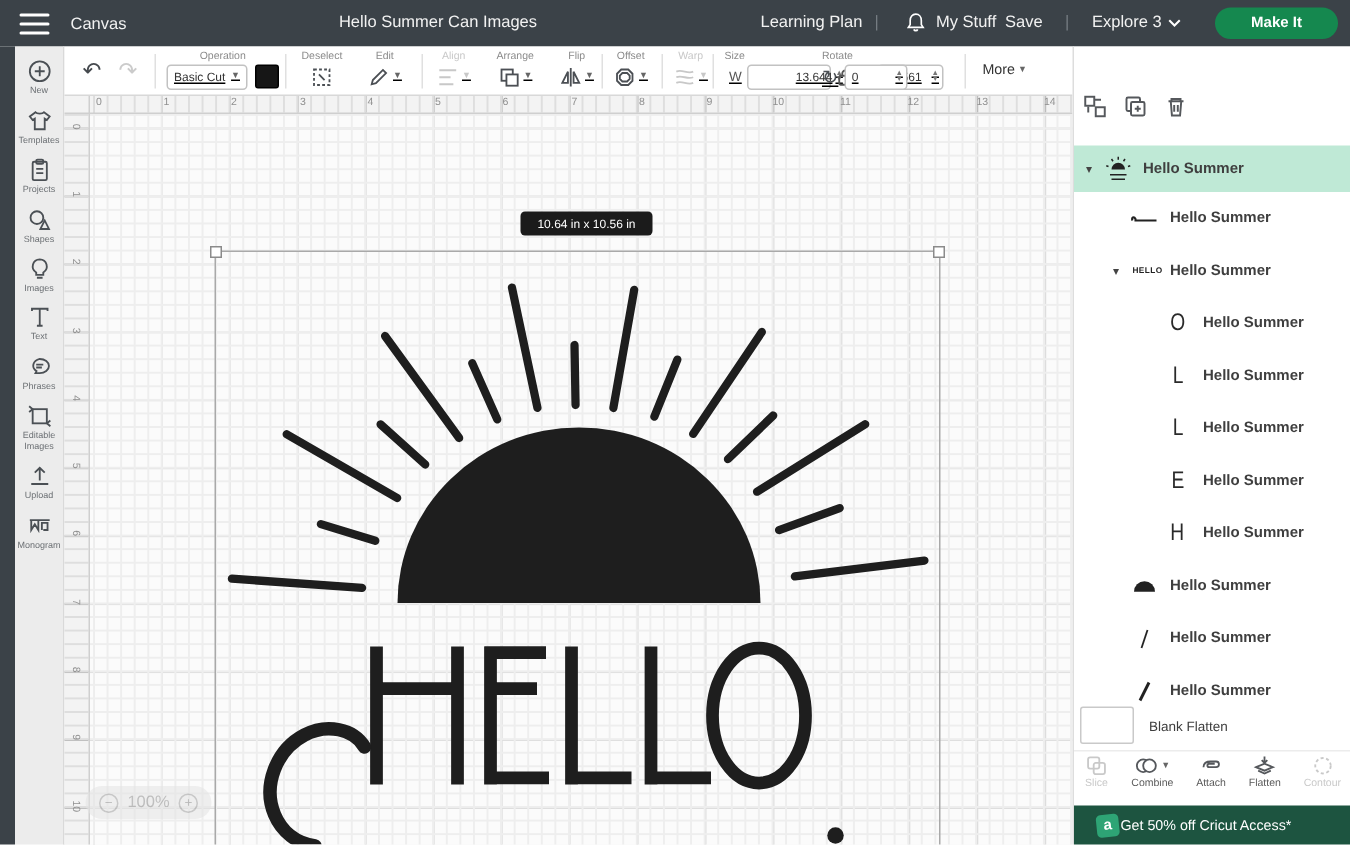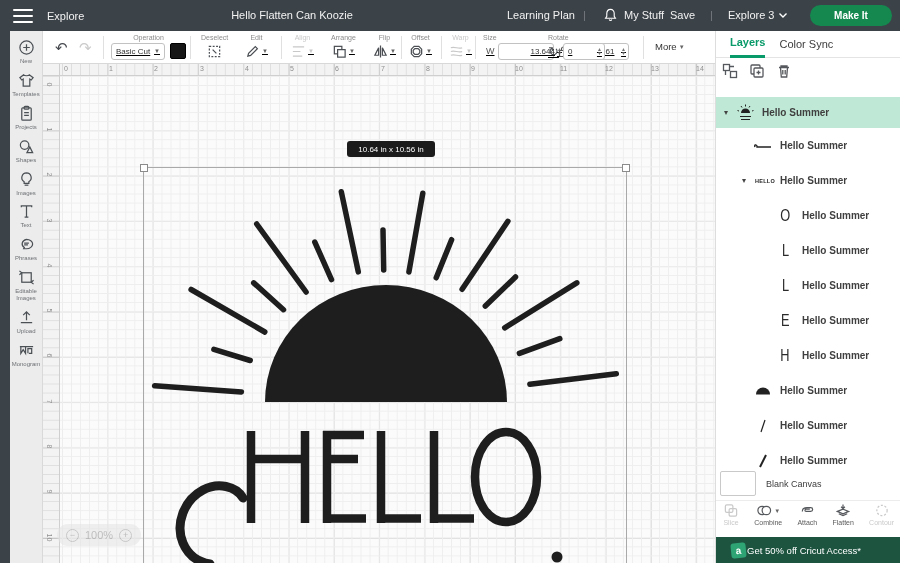--- a/index.html
+++ b/index.html
@@ -85,22 +85,22 @@
 </style>
 </head>
 <body>
 
 <div class="topbar">
   <div class="hamburger">
       <span></span>
       <span></span>
       <span></span>
     </div>
-  <span class="tb-text" style="margin-left:14px;">Explore</span>
-  <span class="tb-text abs" style="left:292px; transform:translateX(-50%); top:9px;">Hello Flatten Can Koozie</span>
+  <span class="tb-text" style="margin-left:14px;">Canvas</span>
+  <span class="tb-text abs" style="left:292px; transform:translateX(-50%); top:9px;">Hello Summer Can Images</span>
   <span class="tb-text abs" style="left:507px; top:9px;">Learning Plan</span>
   <span class="sep abs" style="left:583px; top:9px;">|</span>
   <svg class="bell-ic abs" style="left:604px; top:8px;" viewBox="0 0 14 15">
       <path d="M7 1.5 C4.5 1.5 3 3.5 3 6 L3 9 L1.7 11 L12.3 11 L11 9 L11 6 C11 3.5 9.5 1.5 7 1.5 Z M5.6 12.4 a1.5 1.5 0 0 0 2.8 0" fill="none" stroke="#fff" stroke-width="1.2"></path>
     </svg>
   <span class="tb-text abs" style="left:624px; top:9px;">My Stuff</span>
   <span class="tb-text abs" style="left:670px; top:9px;">Save</span>
   <span class="sep abs" style="left:710px; top:9px;">|</span>
   <span class="tb-text abs" style="left:728px; top:9px;">Explore 3</span>
   <svg class="abs" style="left:778px; top:12px;" width="10" height="7" viewBox="0 0 10 7">
@@ -390,24 +390,20 @@
   </div>
 
   <div class="zoom-pill">
     <span class="zoom-btn">−</span>
     <span>100%</span>
     <span class="zoom-btn">+</span>
   </div>
 </div>
 
 <div class="rightpanel">
-  <div class="tabs">
-    <span class="tab active">Layers</span>
-    <span class="tab">Color Sync</span>
-  </div>
   <div class="panel-actions">
     <svg viewBox="0 0 16 16">
         <rect x="1.5" y="1.5" width="6" height="6"></rect>
         <rect x="8.5" y="8.5" width="6" height="6"></rect>
         <path d="M8 3.5 h4 M3.5 8 v4"></path>
       </svg>
     <svg viewBox="0 0 16 16">
         <rect x="2" y="2" width="9" height="9" rx="1"></rect>
         <rect x="5" y="5" width="9" height="9" rx="1" fill="#fff"></rect>
         <path d="M9.5 7.5 v4 M7.5 9.5 h4"></path>
@@ -501,21 +497,21 @@
         <svg width="10" height="16" viewBox="0 0 10 16">
             <line x1="8" y1="2" x2="2" y2="14" stroke="#222" stroke-width="2"></line>
           </svg>
       </span>
       <span class="llabel">Hello Summer</span>
     </div>
   </div>
 
   <div class="blank-row">
     <div class="blank-swatch"></div>
-    <span class="blank-label">Blank Canvas</span>
+    <span class="blank-label">Blank Flatten</span>
   </div>
 
   <div class="bottom-actions">
     <div class="ba-item disabled">
       <svg viewBox="0 0 16 16">
           <rect x="2" y="2" width="8" height="8" rx="1.5"></rect>
           <rect x="6" y="6" width="8" height="8" rx="1.5"></rect>
         </svg>
       <span class="ba-label">Slice</span>
     </div>

